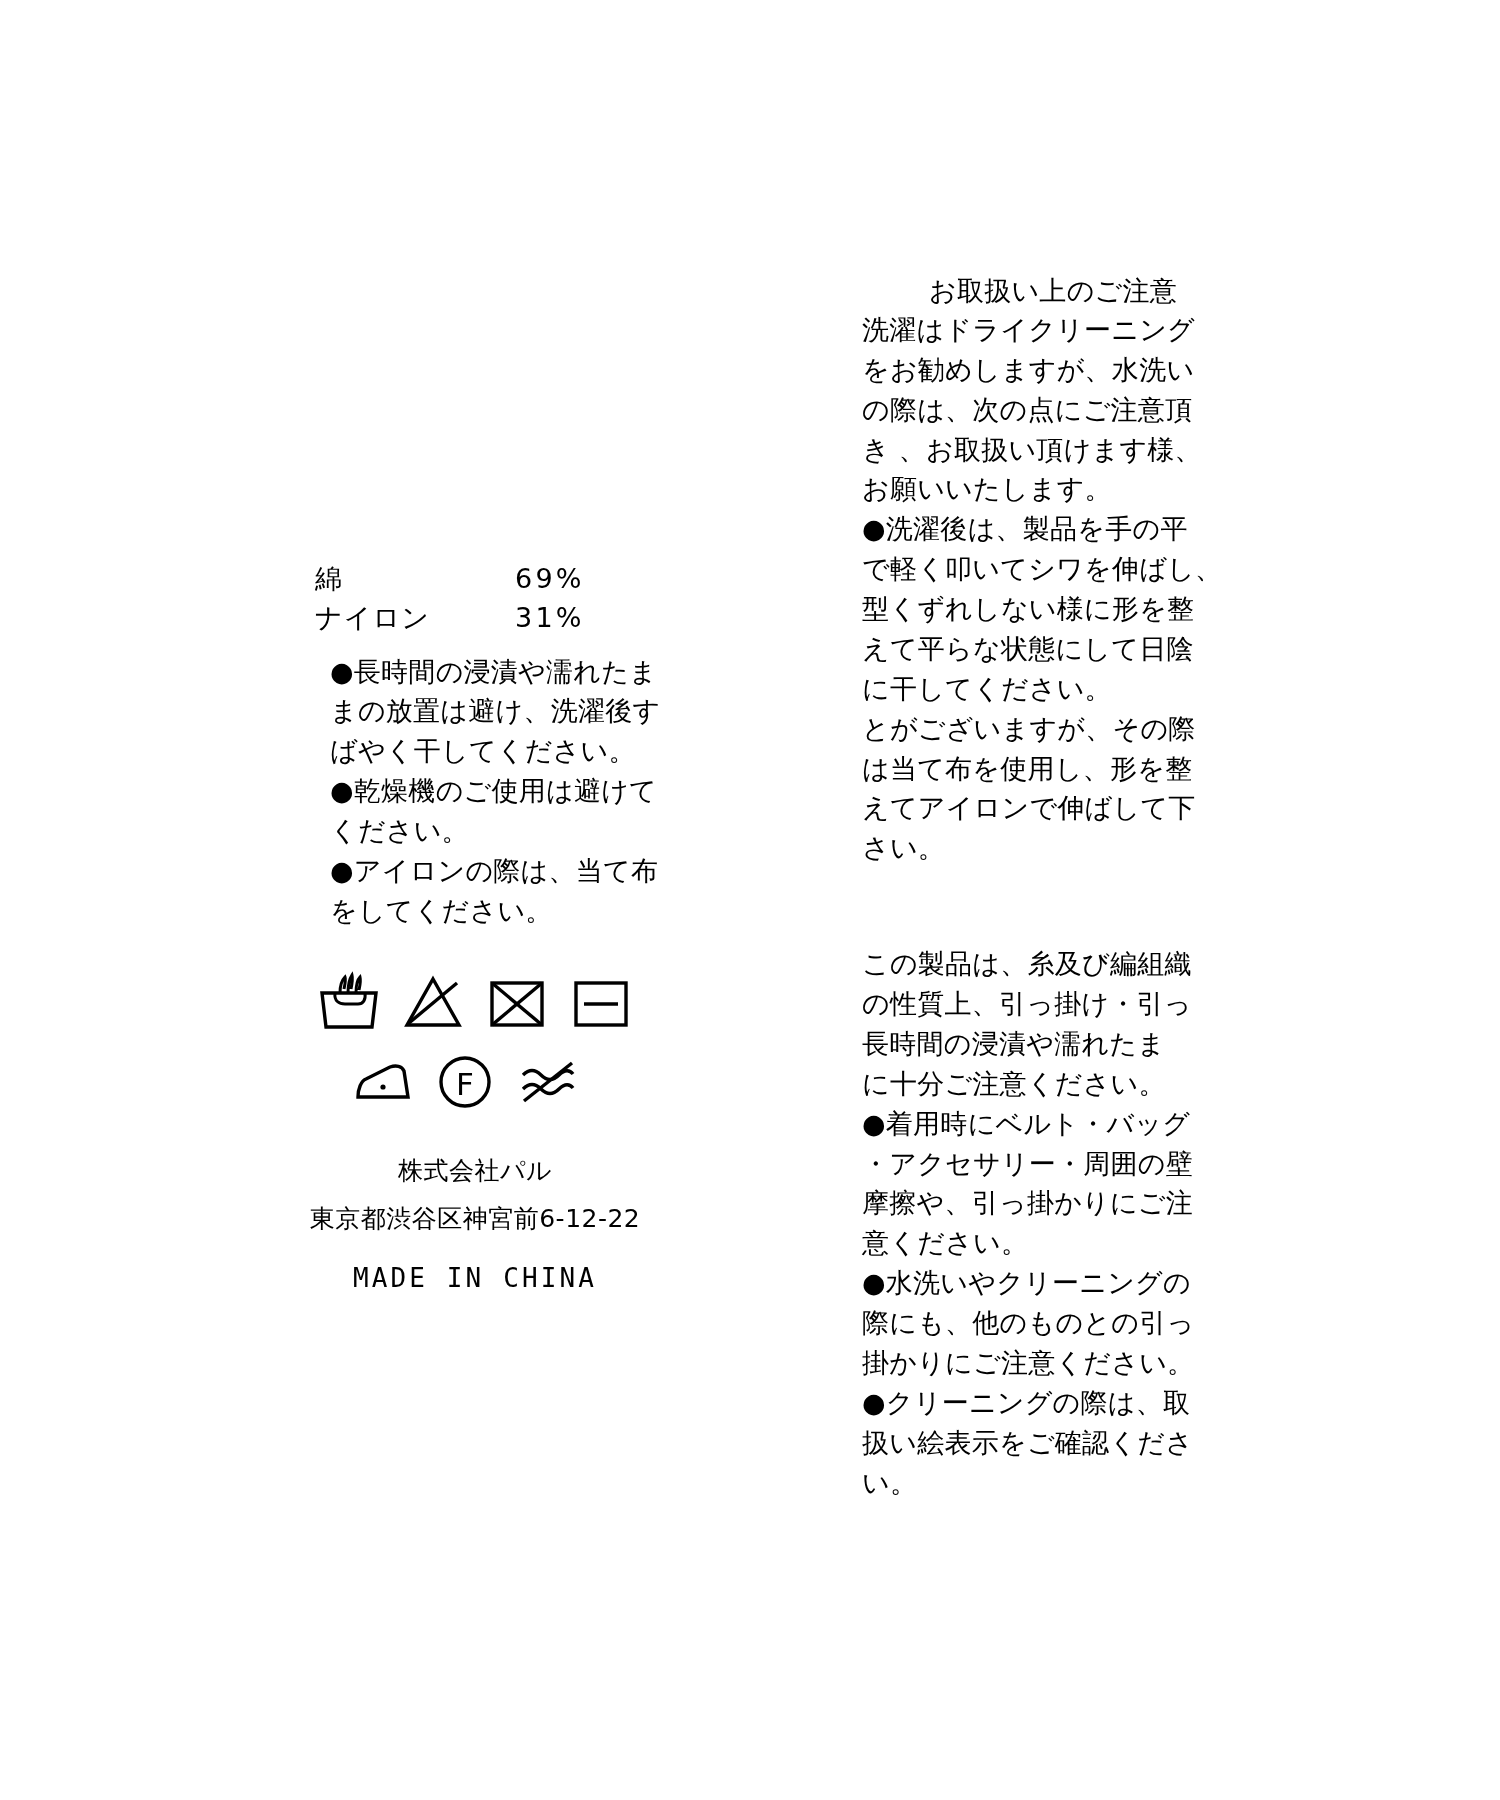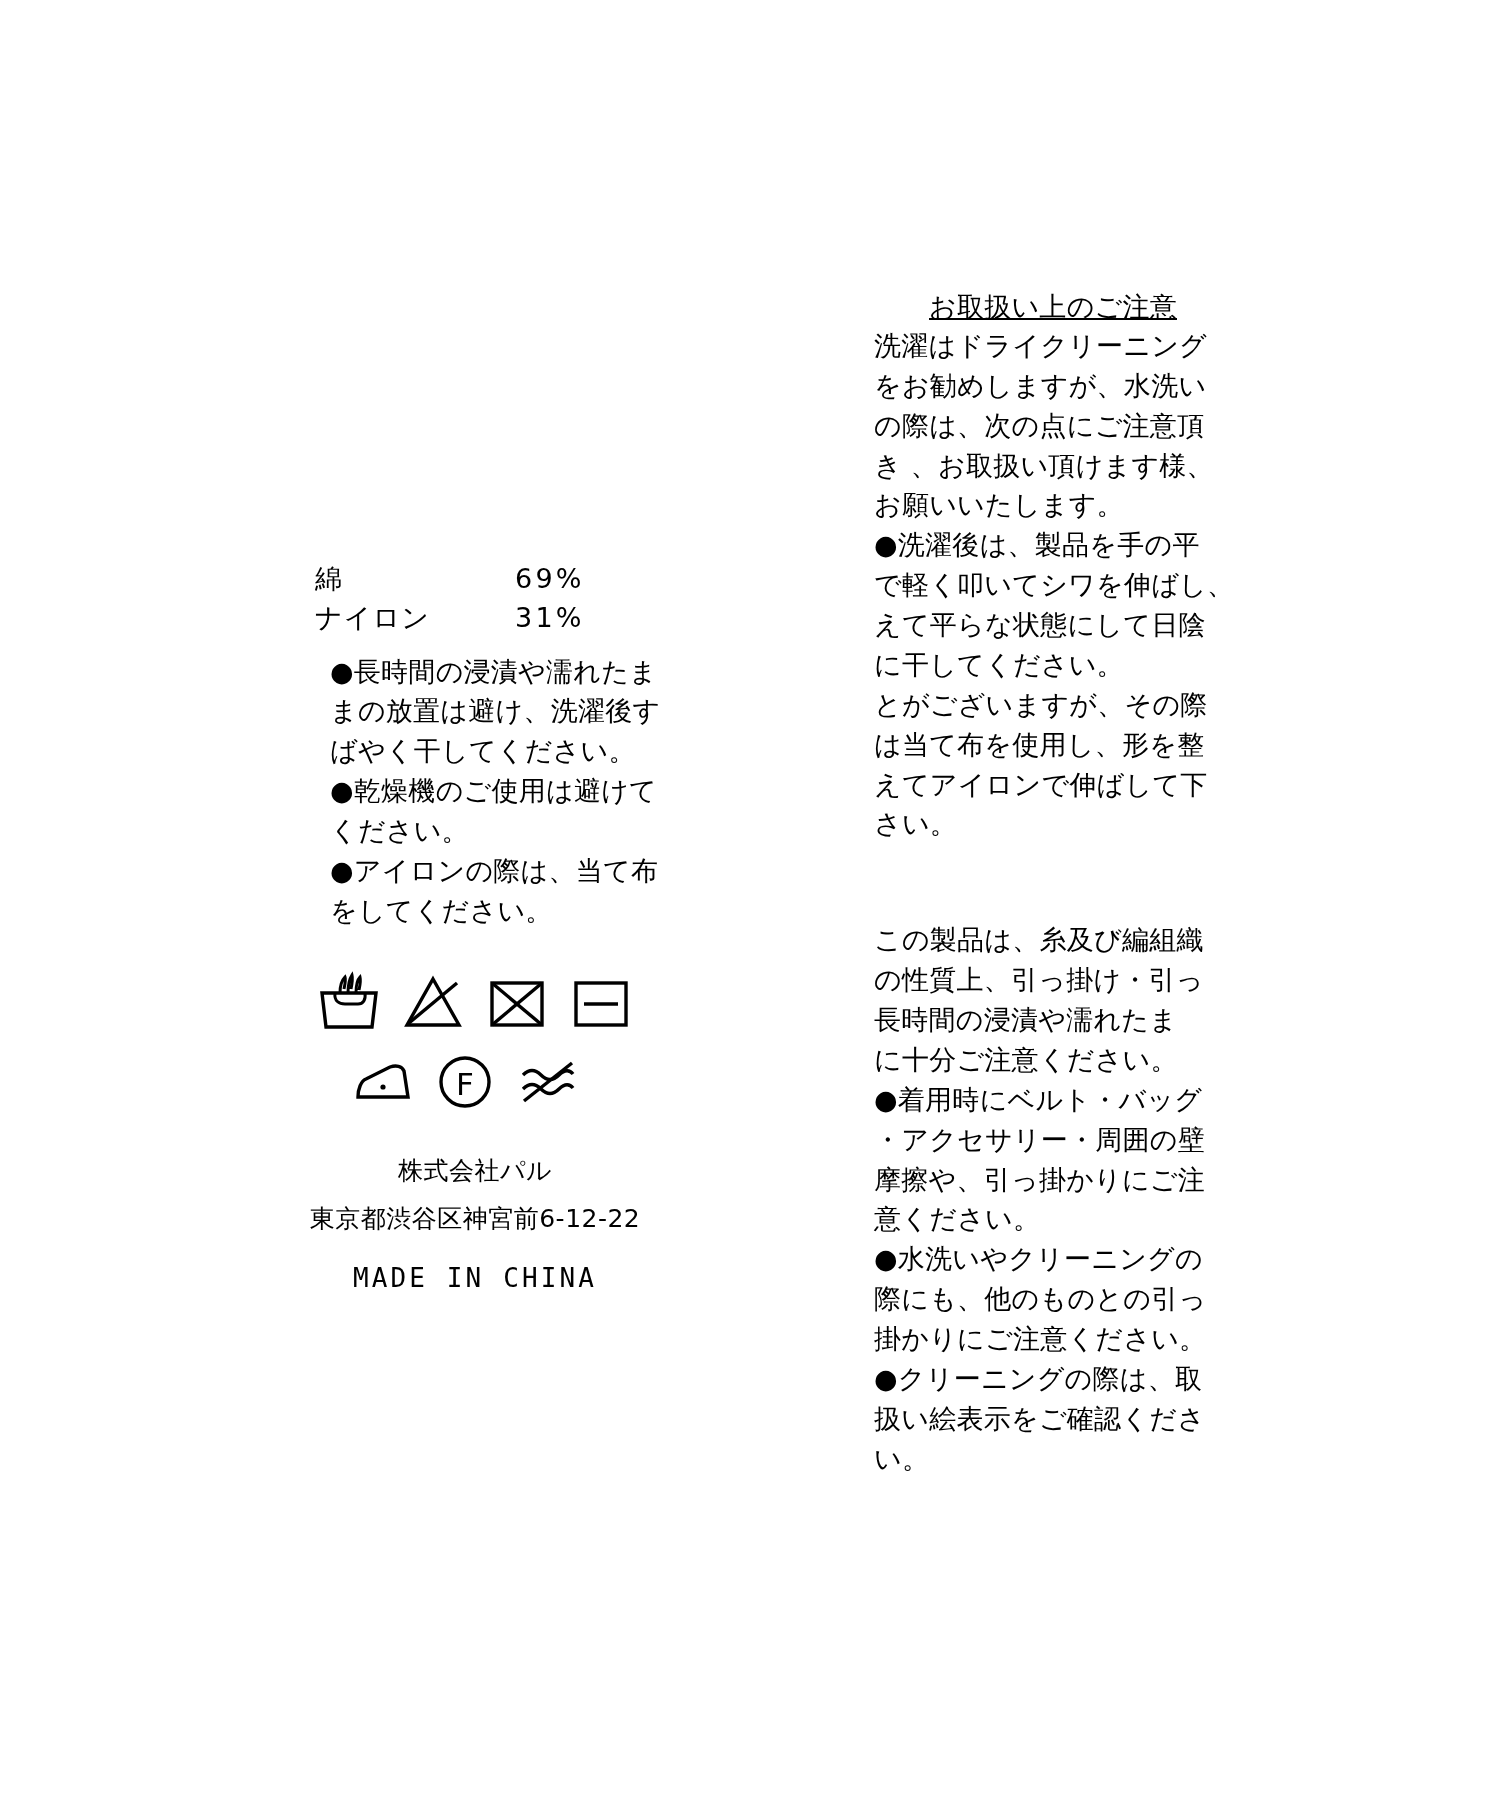--- a/index.html
+++ b/index.html
@@ -123,30 +123,28 @@
     left: 862px;
     top: 272px;
     width: 400px;
   }
   .right-title {
     text-align: center;
     font-size: 27px;
     line-height: 1.44;
     letter-spacing: 0.01em;
     font-weight: 500;
-    margin: 16px 0 0 0;
+    margin: 0 0 0 0;
     padding-right: 18px;
-    text-decoration: underline;
   }
   .right-block {
     font-size: 27px;
     line-height: 1.44;
     letter-spacing: 0.01em;
     font-weight: 500;
-    margin-left: 12px;
   }
   .right-block p {
     margin: 0 0 1px 0;
   }
   .right-col .block-gap {
     height: 76px;
   }
 </style>
 </head>
 <body>
@@ -254,20 +252,21 @@
     <p class="right-title">お取扱い上のご注意</p>
 
     <div class="right-block">
       <p>洗濯はドライクリーニング</p>
       <p>をお勧めしますが、水洗い</p>
       <p>の際は、次の点にご注意頂</p>
       <p>き 、お取扱い頂けます様、</p>
       <p>お願いいたします。</p>
       <p>●洗濯後は、製品を手の平</p>
       <p>で軽く叩いてシワを伸ばし、</p>
+      <p>型くずれしない様に形を整</p>
       <p>えて平らな状態にして日陰</p>
       <p>に干してください。</p>
       <p>とがございますが、その際</p>
       <p>は当て布を使用し、形を整</p>
       <p>えてアイロンで伸ばして下</p>
       <p>さい。</p>
     </div>
 
     <div class="block-gap"></div>
 

